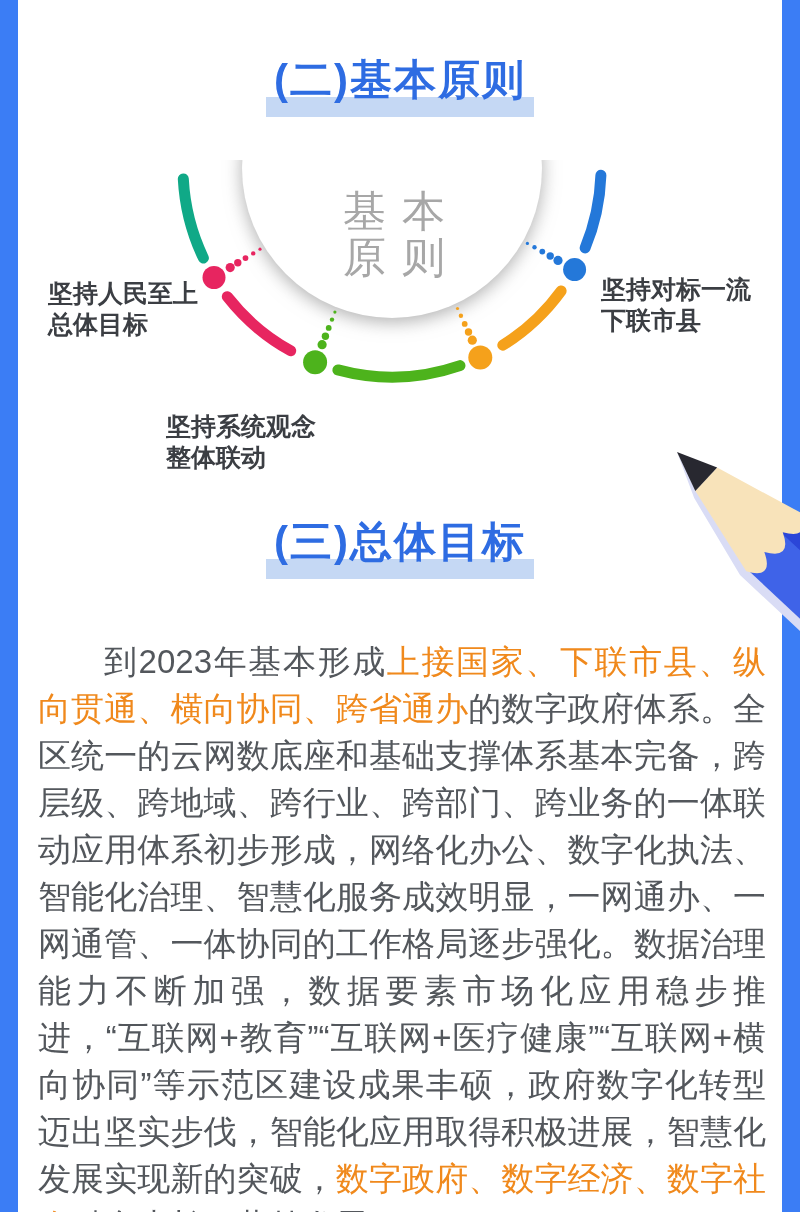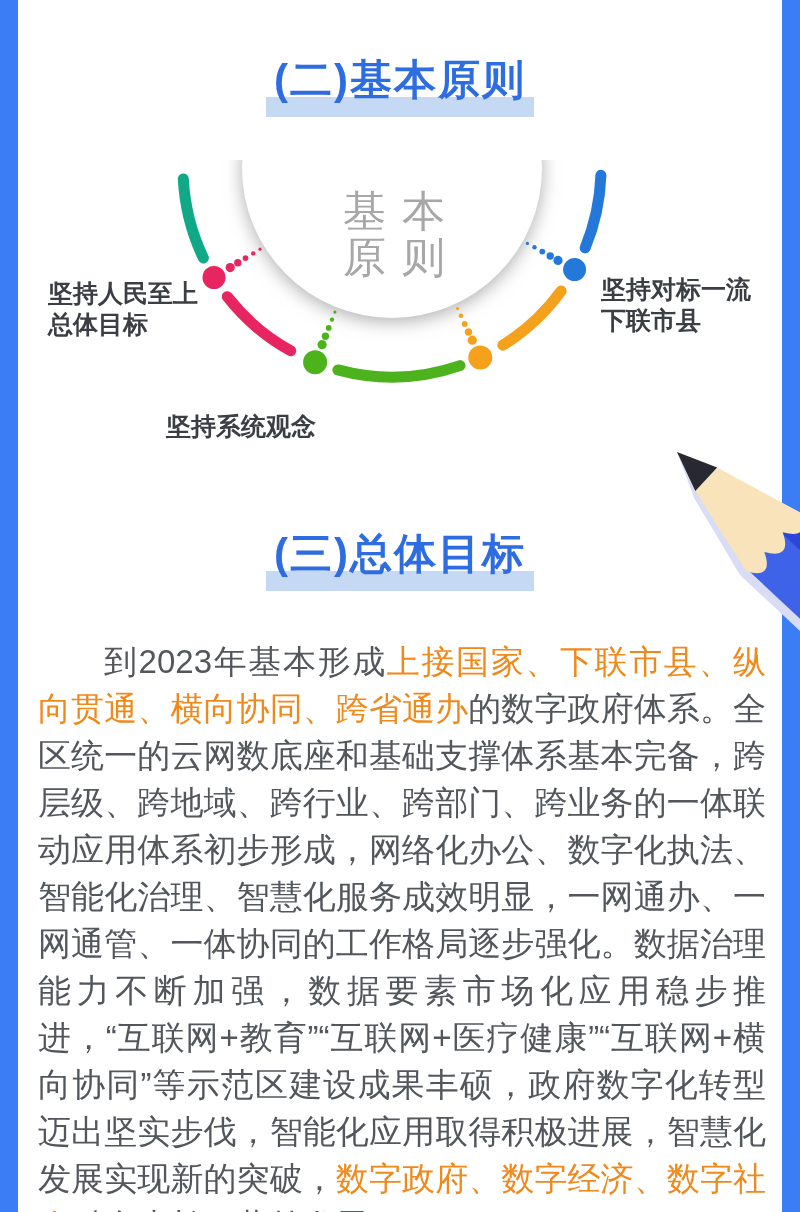--- a/index.html
+++ b/index.html
@@ -33,21 +33,21 @@
   .sec-title .bar-span{
     display:inline-block;
     font-size:42px;
     line-height:1.05;
     letter-spacing:2px;
     color:var(--c-title);
     padding:0 8px 15px 8px;
     background:linear-gradient(to top, var(--c-title-bar) 0, var(--c-title-bar) 20px, transparent 20px);
   }
   .sec-title.t1{top:58px;}
-  .sec-title.t2{top:532px;}
+  .sec-title.t2{top:520px;}
 
   .diagram-svg{position:absolute;left:0;top:160px;width:800px;height:300px;}
   .arc{fill:none;stroke-width:11;stroke-linecap:round;}
   .arc.teal{stroke:var(--c-arc-teal);}
   .arc.pink{stroke:var(--c-arc-pink);}
   .arc.green{stroke:var(--c-arc-green);}
   .arc.amber{stroke:var(--c-arc-amber);}
   .arc.blue{stroke:var(--c-arc-blue);}
   .dot.pink{fill:var(--c-arc-pink);}
   .dot.green{fill:var(--c-arc-green);}
@@ -133,20 +133,21 @@
     <text class="hub-label" x="402" y="66" text-anchor="middle">基本</text>
     <text class="hub-label" x="402" y="112" text-anchor="middle">原则</text>
   </svg>
 
   <div class="dlabel p1">
     <div>坚持人民至上</div>
     <div>总体目标</div>
   </div>
   <div class="dlabel p2">
     <div>坚持系统观念</div>
+    <div>整体联动</div>
   </div>
   <div class="dlabel p4">
     <div>坚持对标一流</div>
     <div>下联市县</div>
   </div>
 
   <h2 class="sec-title t2">
     <span class="bar-span">(三)总体目标</span>
   </h2>
 

